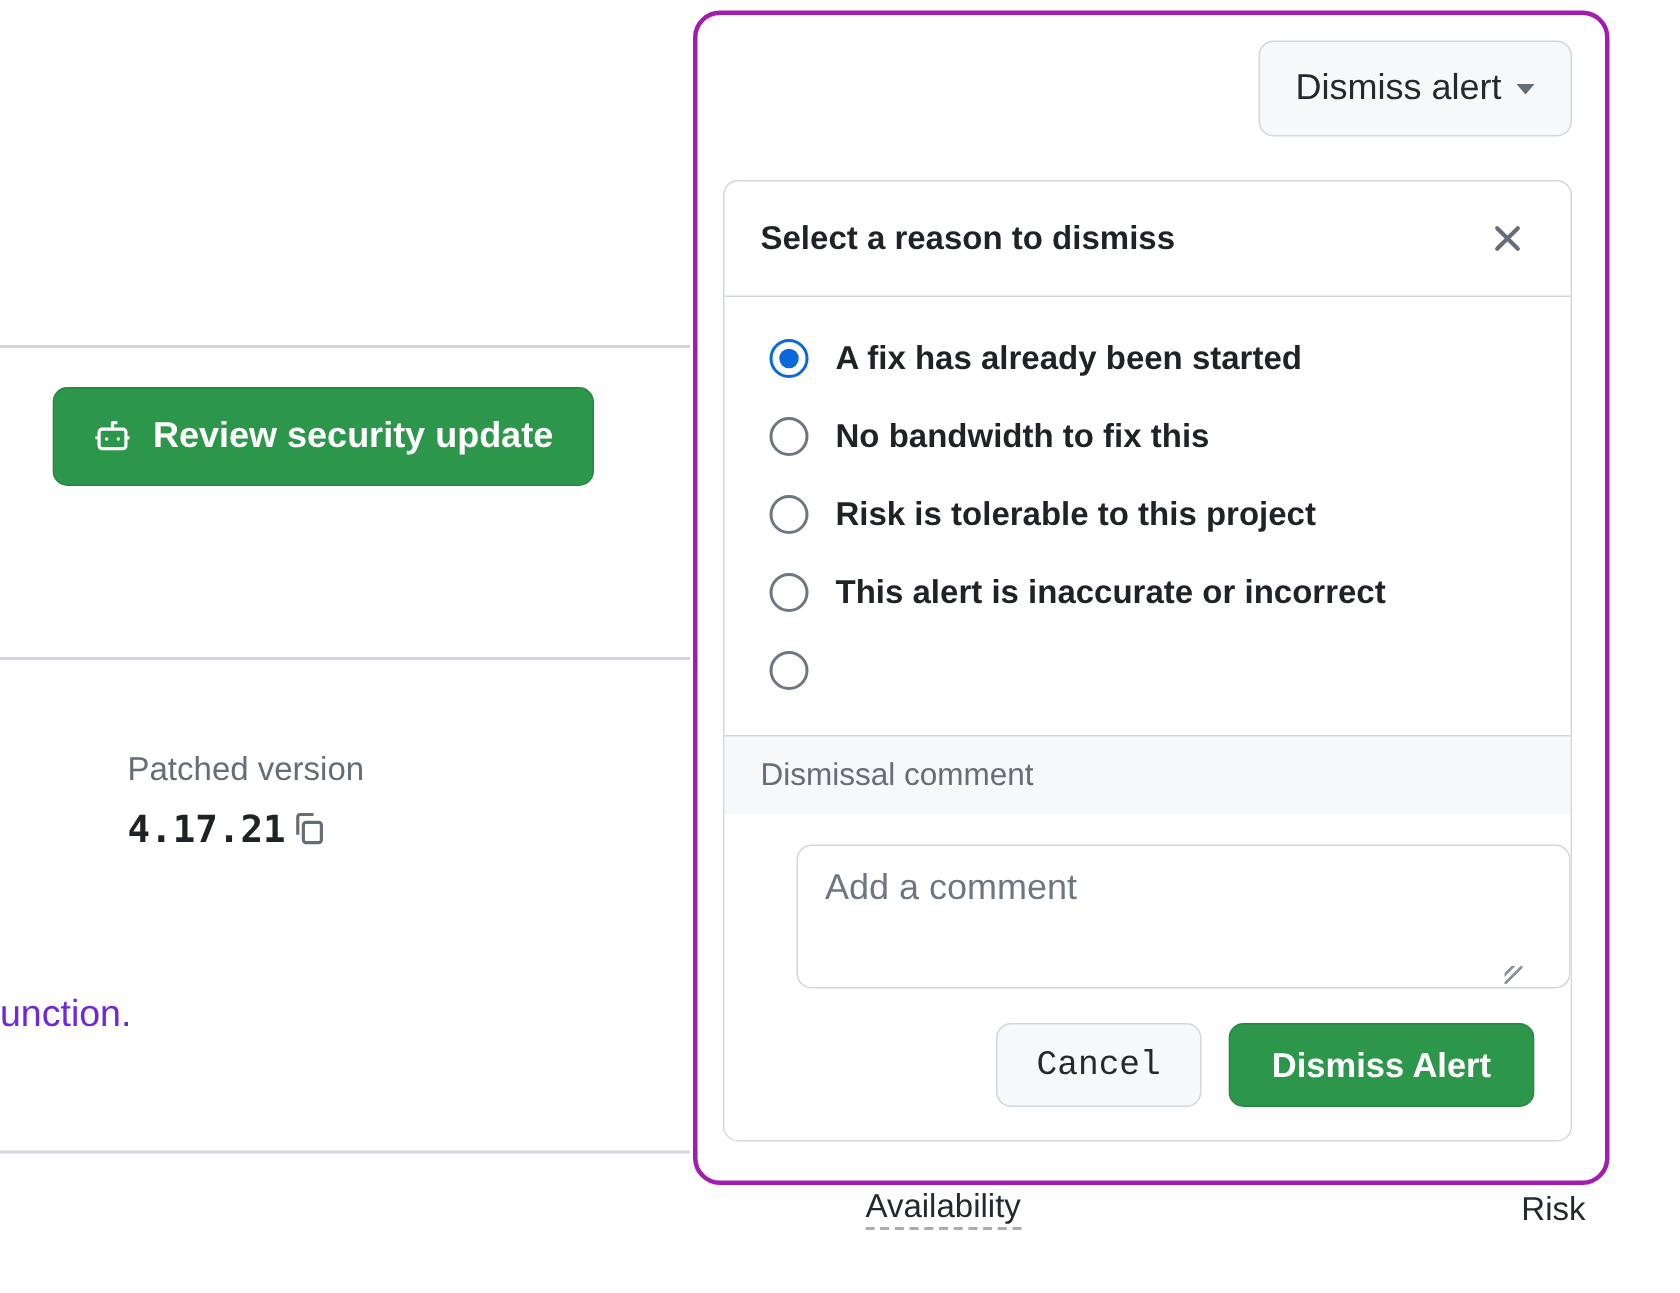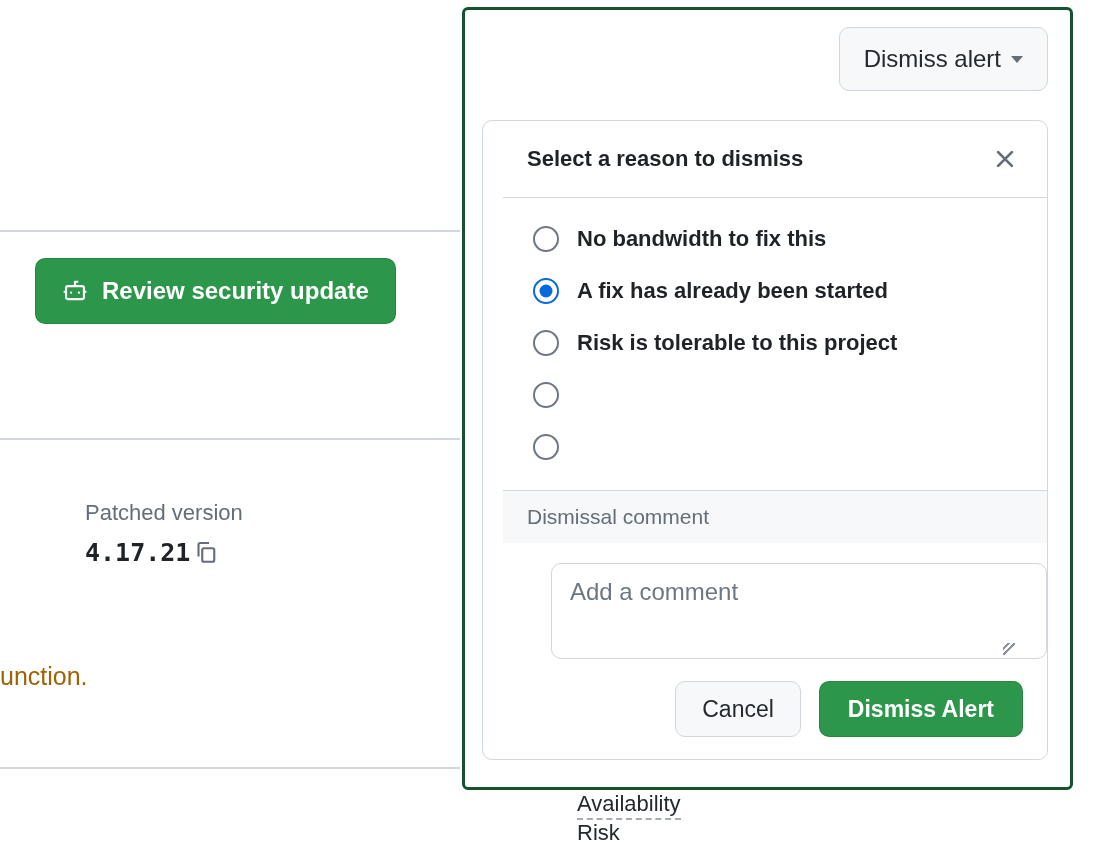--- a/index.html
+++ b/index.html
@@ -78,50 +78,49 @@
     cursor: pointer;
     color: #656d76;
   }
   .copy-btn svg { width: 24px; height: 24px; }
 
   .stray-text {
     position: absolute;
     left: 0;
     top: 662px;
     font-size: 25px;
-    color: #a16207;
+    color: #6d28d9;
   }
 
   
   .avail-row {
     position: absolute;
     left: 577px;
     top: 791px;
     width: 480px;
     display: flex;
     justify-content: space-between;
-    align-items: flex-start;
+    align-items: center;
     font-size: 22px;
     color: #24292f;
-    flex-direction: column;
   }
   .avail-row .label-underline {
     border-bottom: 2px dashed #a8adb3;
     padding-bottom: 1px;
   }
 
   
   .highlight-region {
     position: absolute;
     left: 462px;
     top: 7px;
     width: 611px;
     height: 783px;
-    border: 3px solid #14532d;
-    border-radius: 6px;
+    border: 3px solid #a21caf;
+    border-radius: 18px;
     background: #ffffff;
   }
 
   .dismiss-alert-btn {
     position: absolute;
     top: 17px;
     right: 22px;
     height: 64px;
     padding: 0 24px;
     background: #f6f8fa;
@@ -145,21 +144,20 @@
   
   .dismiss-panel {
     position: absolute;
     left: 17px;
     top: 110px;
     right: 22px;
     border: 1.5px solid #d0d7de;
     border-radius: 10px;
     background: #ffffff;
     overflow: hidden;
-    padding-left: 20px;
   }
   .panel-header {
     display: flex;
     align-items: center;
     justify-content: space-between;
     padding: 18px 22px 18px 24px;
     border-bottom: 1.5px solid #d0d7de;
   }
   .panel-title {
     font-size: 22px;
@@ -265,20 +263,21 @@
   .btn-secondary {
     height: 56px;
     padding: 0 26px;
     background: #f6f8fa;
     border: 1.5px solid #d0d7de;
     border-radius: 10px;
     font-size: 23px;
     font-weight: 500;
     color: #24292f;
     cursor: pointer;
+    font-family: Liberation Mono, monospace;
   }
   .btn-primary-green {
     height: 56px;
     padding: 0 28px;
     background: #2c974b;
     border: 1px solid rgba(27,31,36,0.15);
     border-radius: 10px;
     font-size: 23px;
     font-weight: 600;
     color: #ffffff;
@@ -339,33 +338,34 @@
       <span class="panel-title">Select a reason to dismiss</span>
       <span class="close-btn">
         <svg viewBox="0 0 16 16" fill="none" stroke="currentColor" stroke-width="2" stroke-linecap="round">
           <path d="M3 3 L13 13 M13 3 L3 13"></path>
         </svg>
       </span>
     </div>
 
     <div class="reasons" id="reasons-container">
         <div class="reason-row">
+          <span class="radio checked"></span>
+          <span class="reason-label">A fix has already been started</span>
+        </div>
+        <div class="reason-row">
           <span class="radio"></span>
           <span class="reason-label">No bandwidth to fix this</span>
         </div>
         <div class="reason-row">
-          <span class="radio checked"></span>
-          <span class="reason-label">A fix has already been started</span>
-        </div>
-        <div class="reason-row">
           <span class="radio"></span>
           <span class="reason-label">Risk is tolerable to this project</span>
         </div>
         <div class="reason-row">
           <span class="radio"></span>
+          <span class="reason-label">This alert is inaccurate or incorrect</span>
         </div>
         <div class="reason-row">
           <span class="radio"></span>
         </div>
       </div>
 
     <div class="comment-section-label">Dismissal comment</div>
     <div class="comment-body">
       <div class="resize-handle">
         <textarea class="comment-input" placeholder="Add a comment" style=""></textarea>

